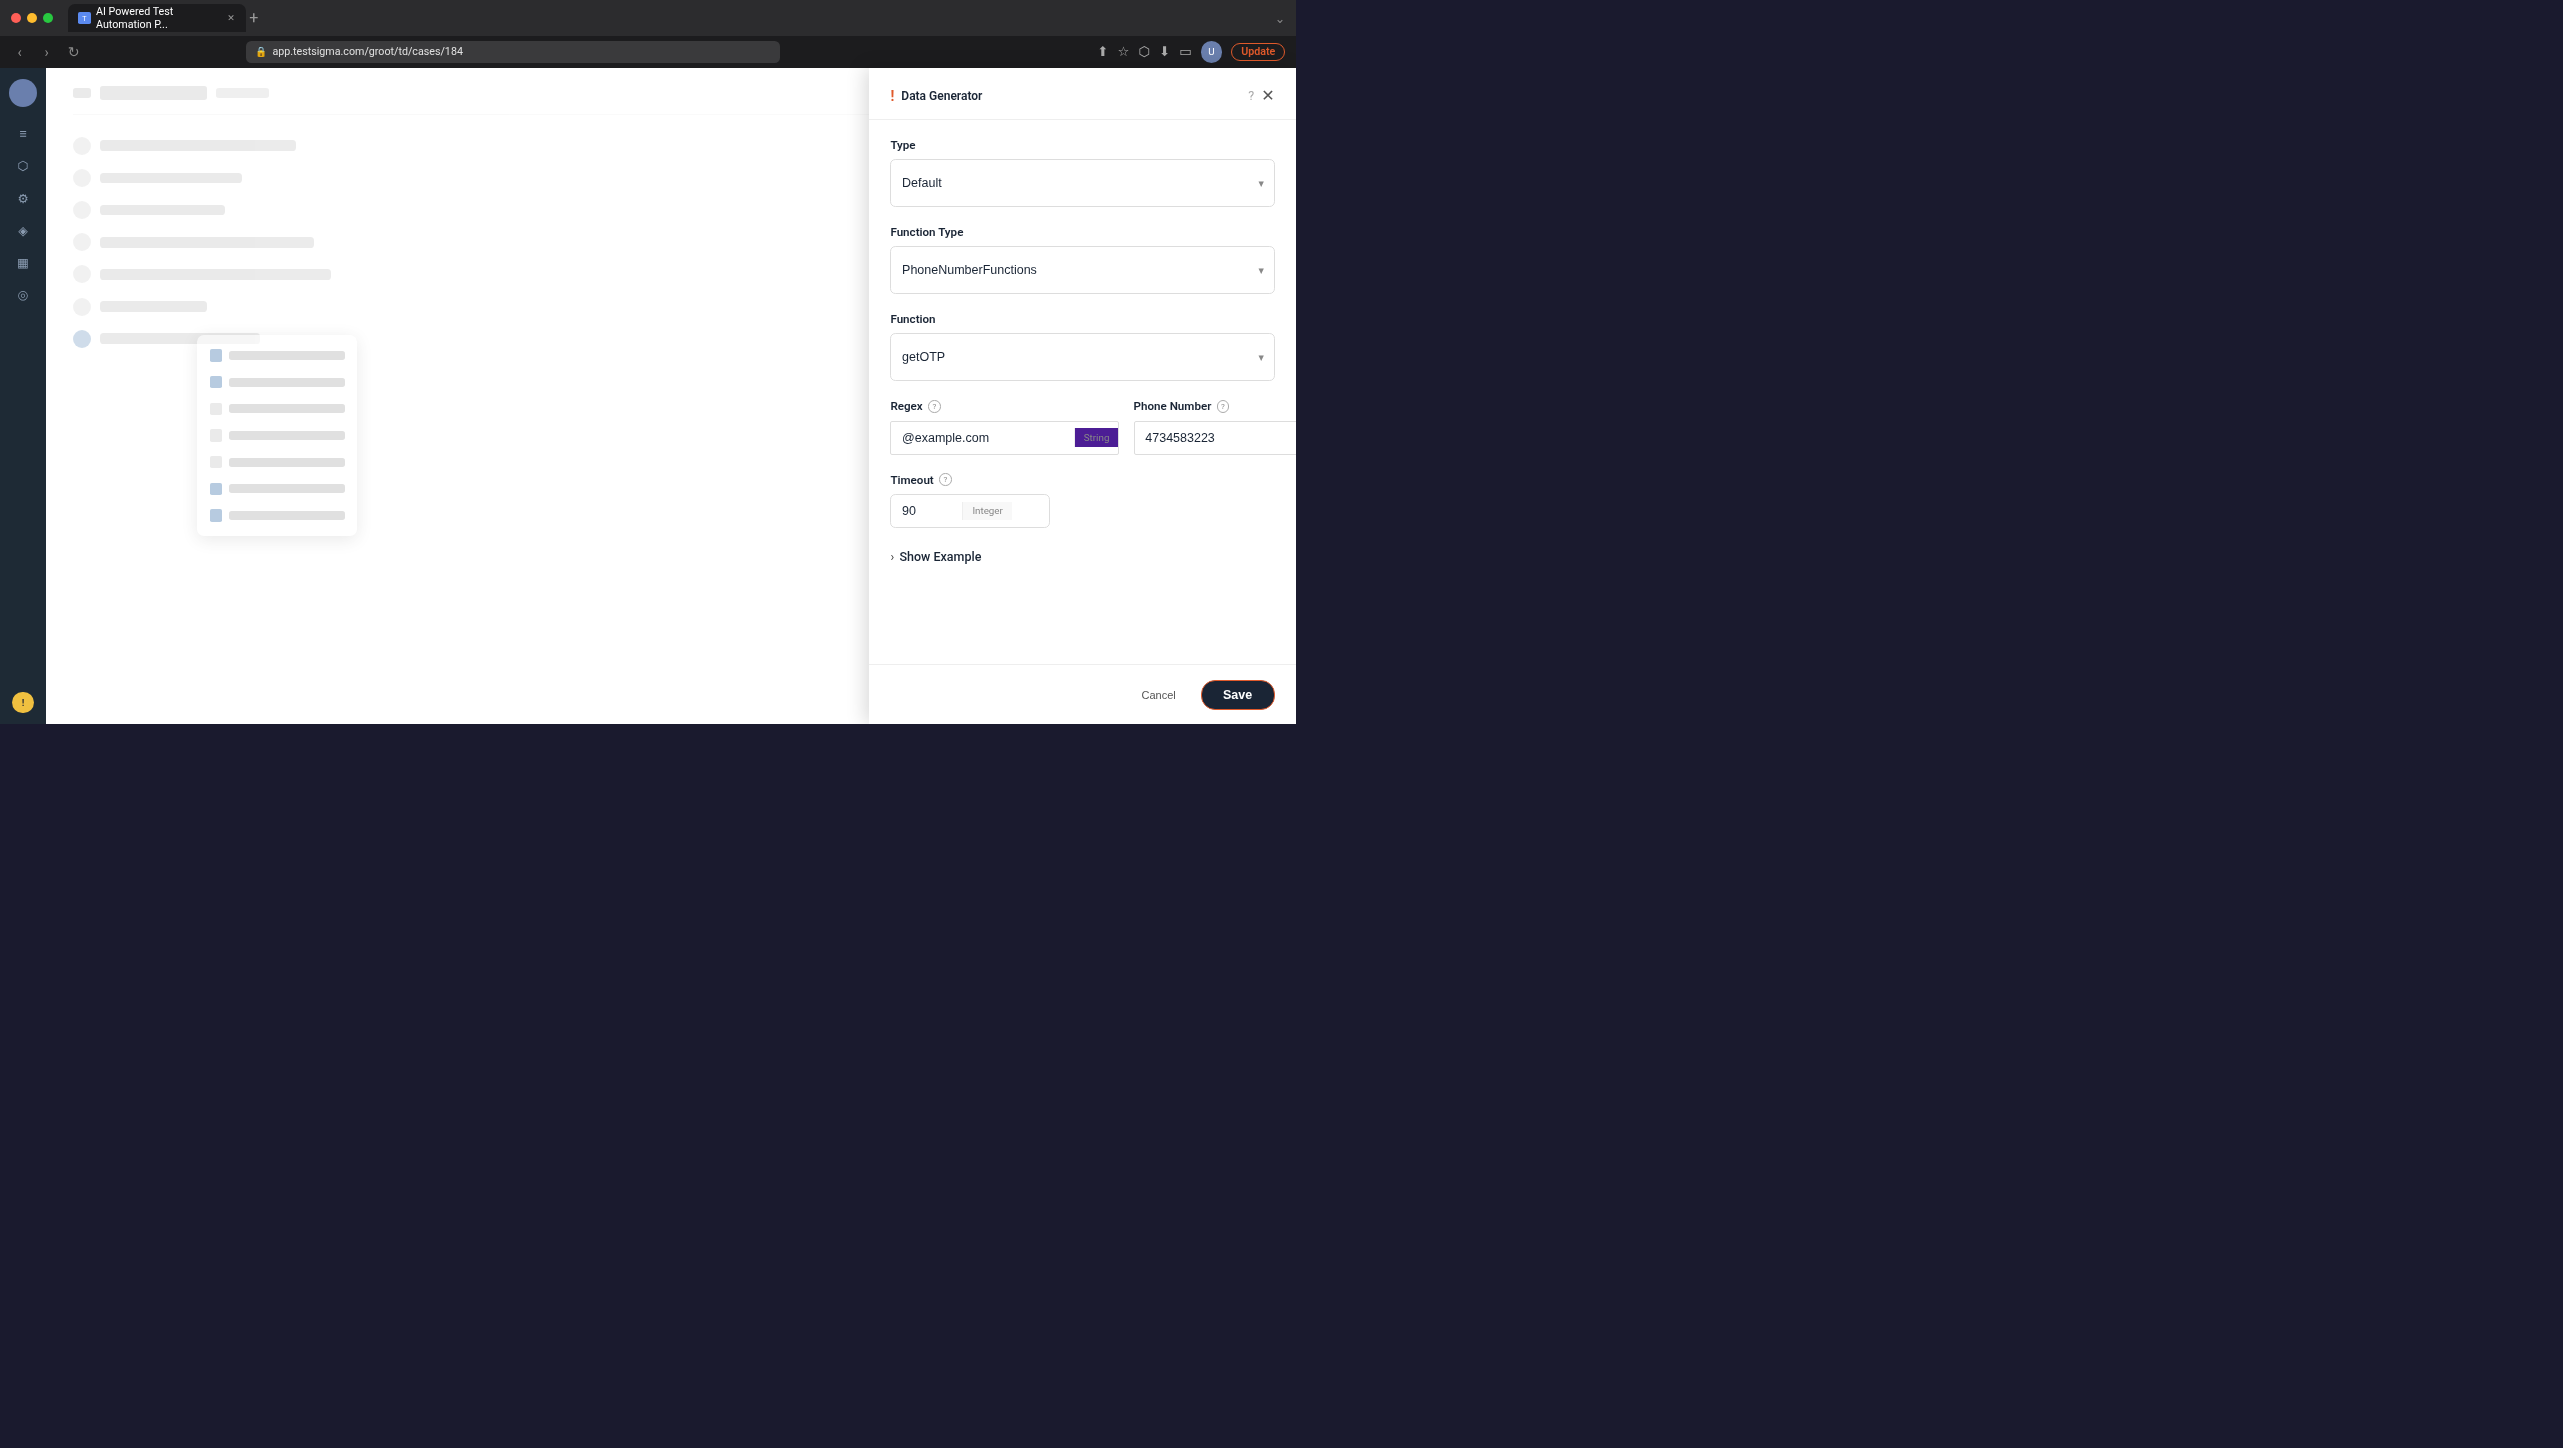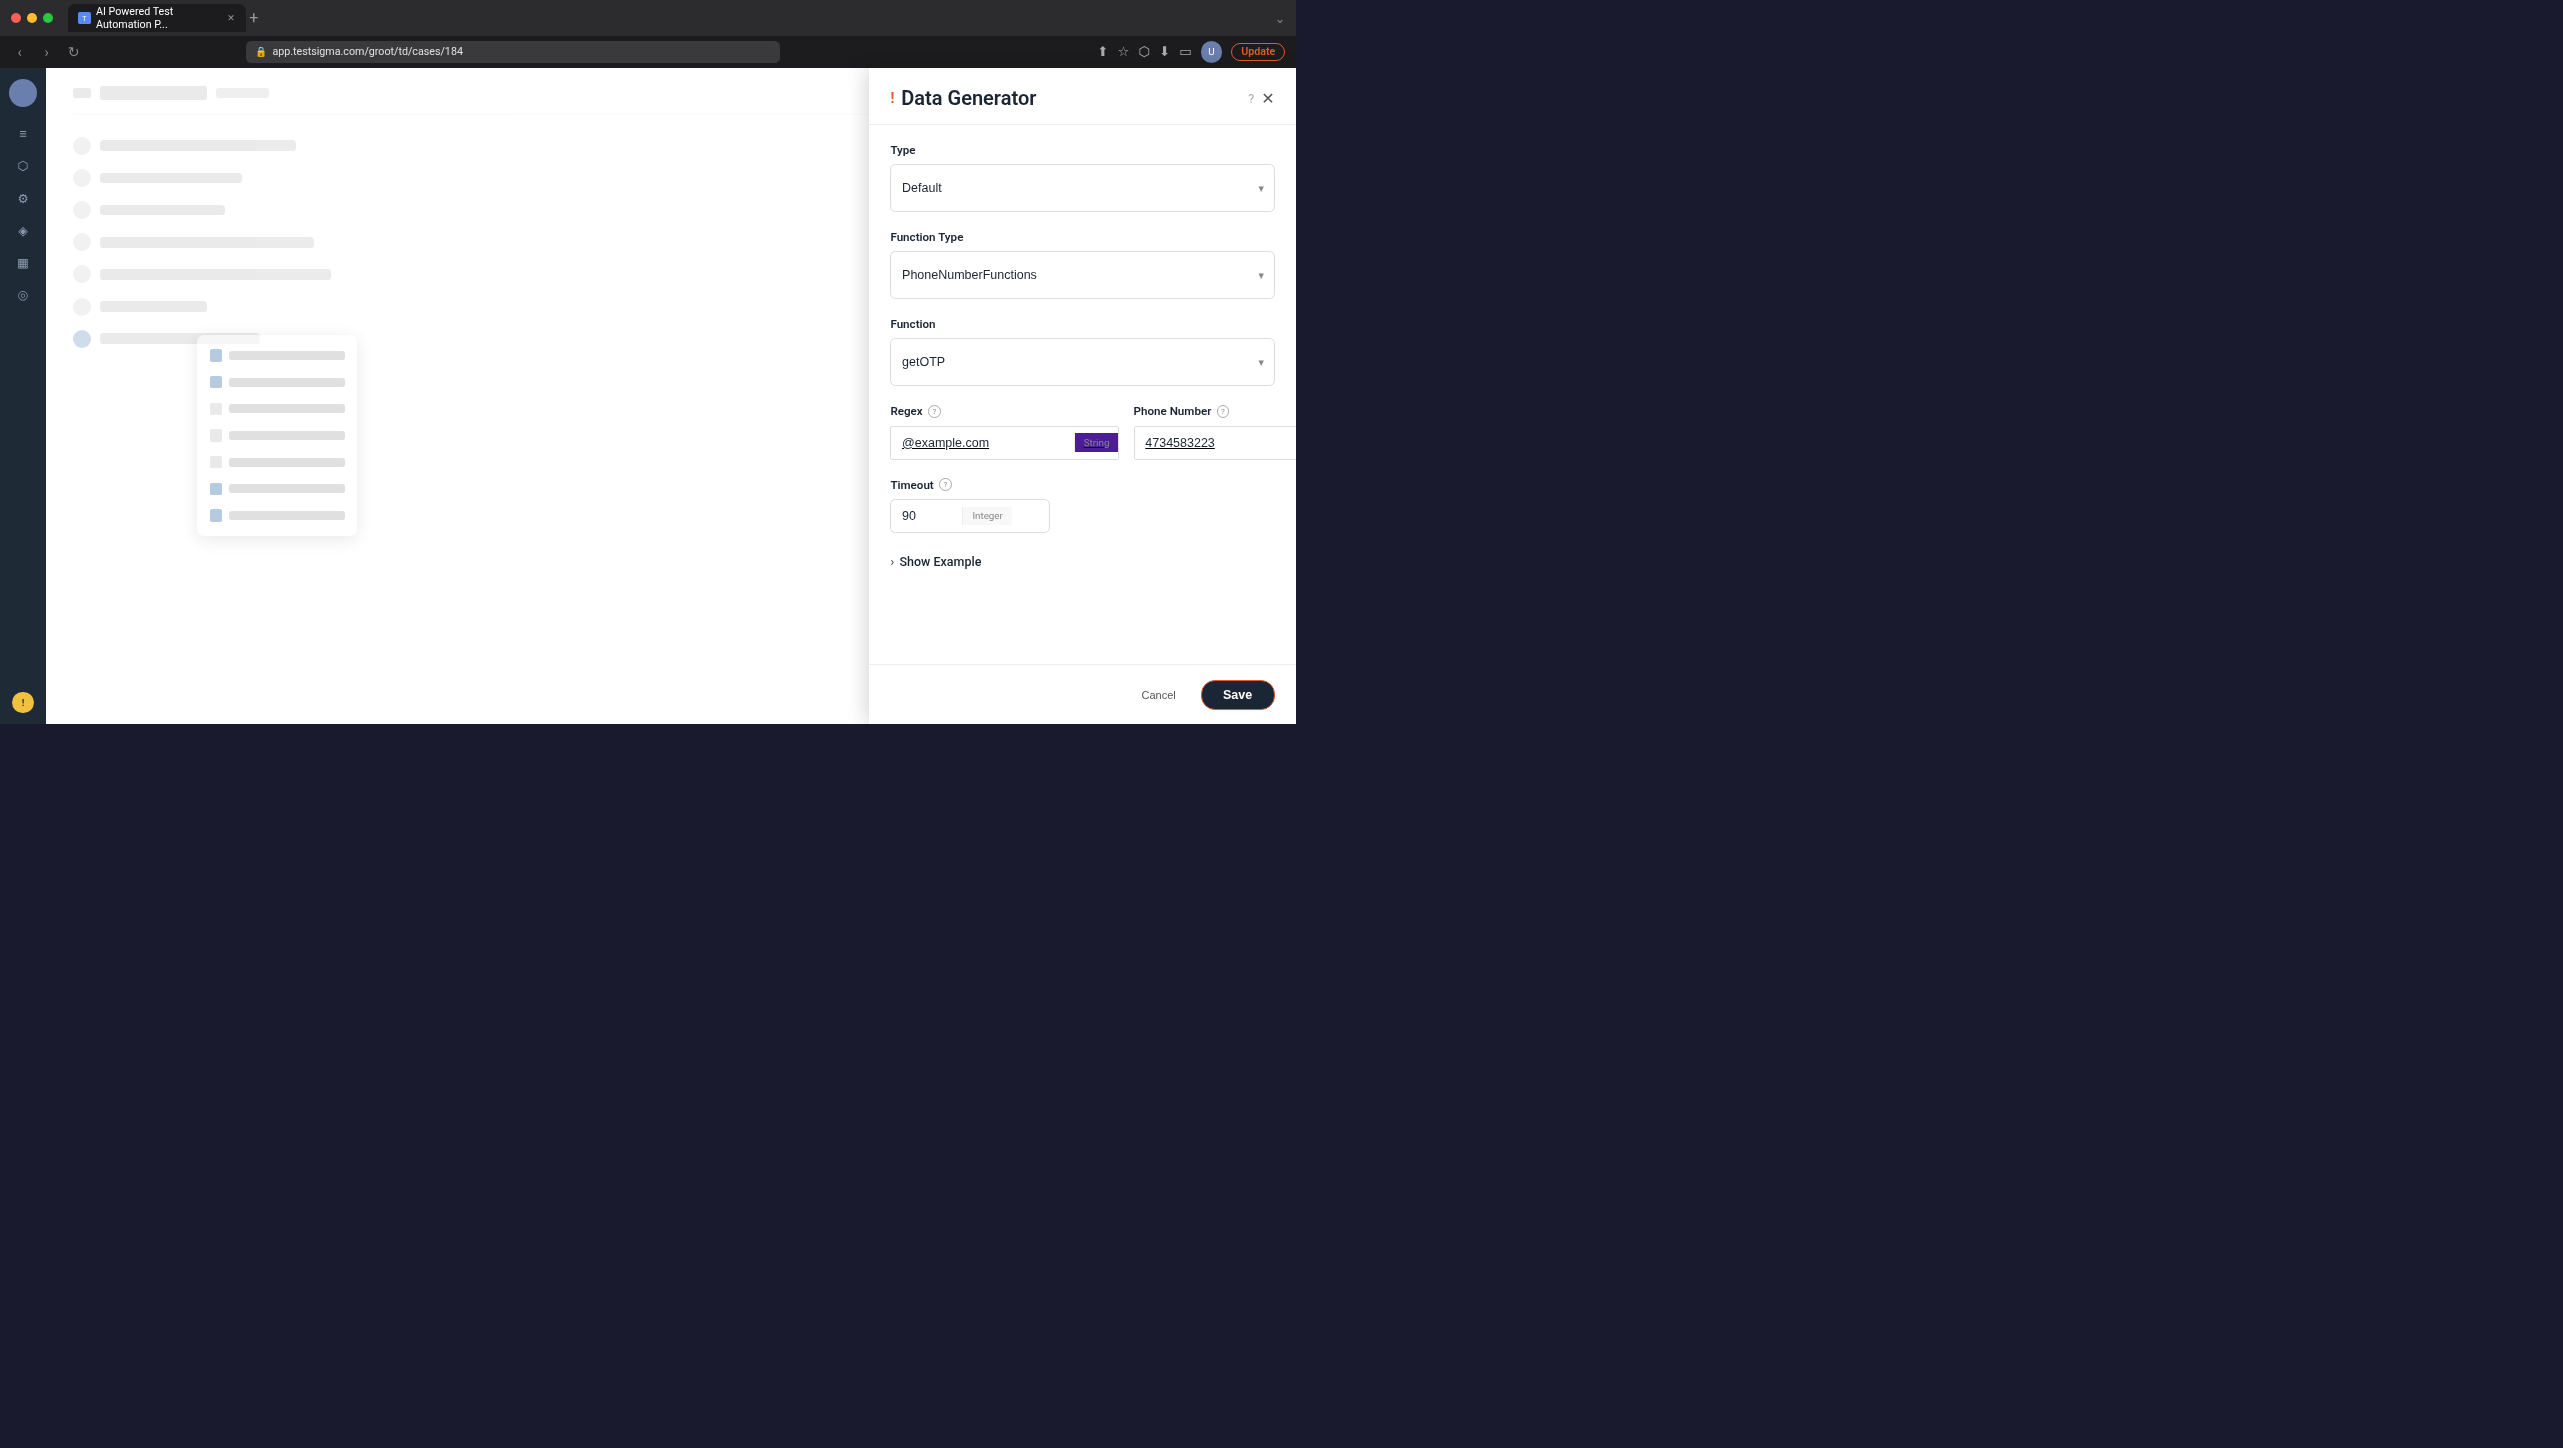--- a/index.html
+++ b/index.html
@@ -234,21 +234,21 @@
       padding: 18px 21.4px 14.2px;
       border-bottom: 0.9px solid #eee;
       gap: 7.1px;
     }
     .panel-exclamation {
       color: #e05a2b;
       font-weight: bold;
       font-size: 14.2px;
     }
     .panel-title {
-      font-size: 20px;
+      font-size: 12px;
       font-weight: 600;
       color: #1a2535;
       flex: 1;
     }
     .panel-help {
       color: #aaa;
       font-size: 12.5px;
       cursor: pointer;
     }
     .panel-close {
@@ -316,21 +316,20 @@
 
     
     .input-with-badge {
       position: relative;
       display: flex;
       align-items: center;
       border: 0.9px solid #ddd;
       border-radius: 2px;
       overflow: hidden;
       background: white;
-      text-decoration: underline;
     }
     .input-with-badge input {
       flex: 1;
       border: none;
       outline: none;
       padding: 9px 10.7px;
       font-size: 12.5px;
       color: #1a2535;
       background: transparent;
     }

